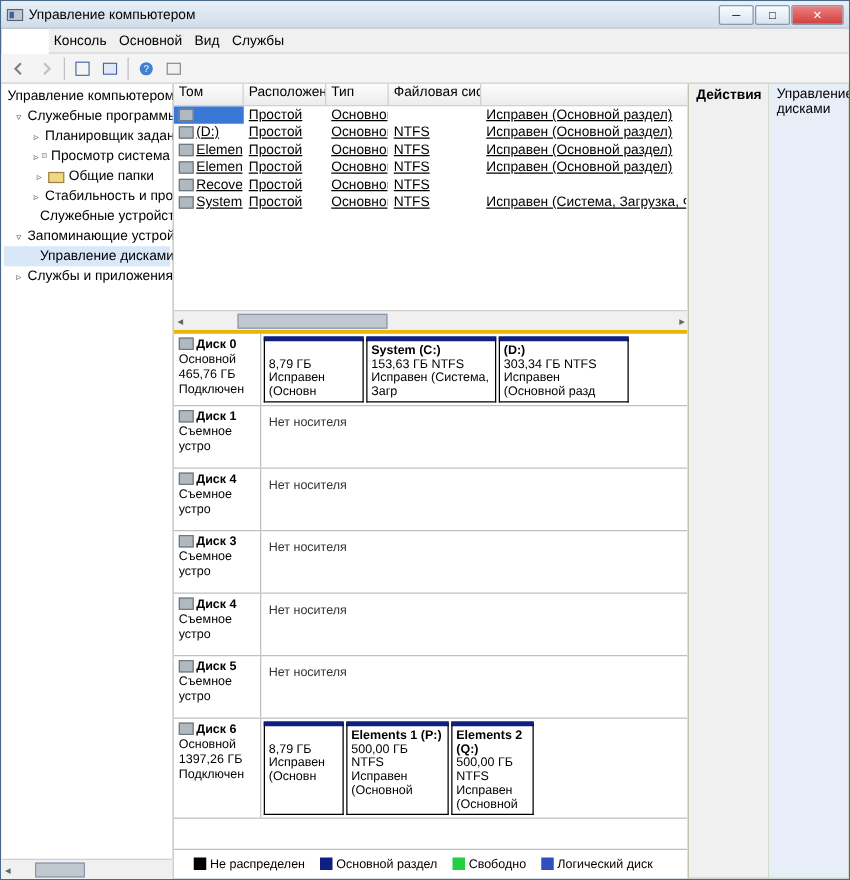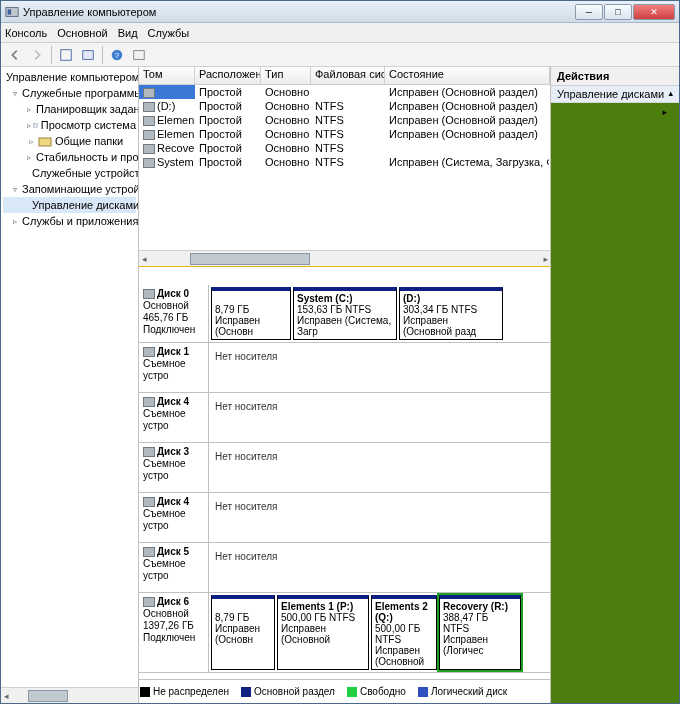--- a/index.html
+++ b/index.html
@@ -6,61 +6,61 @@
 body { font-family: "Segoe UI", Tahoma, sans-serif; font-size: 11px; background: #fff; width: 680px; height: 704px; overflow: hidden; }
 .window { width: 680px; height: 704px; border: 1px solid #4a6a8a; background: #fff; display: flex; flex-direction: column; }
 .titlebar { height: 22px; background: linear-gradient(#e8f0f8, #d0dce8); display: flex; align-items: center; padding: 0 4px; border-bottom: 1px solid #a8b8c8; }
 .titlebar-icon { width: 14px; height: 14px; margin-right: 4px; }
 .titlebar-text { flex: 1; font-size: 11px; color: #000; }
 .wbtns { display: flex; gap: 1px; }
 .wbtn { width: 28px; height: 16px; border: 1px solid #8a9aaa; border-radius: 2px; display: flex; align-items: center; justify-content: center; font-size: 9px; }
 .wbtn.min { background: linear-gradient(#f8fcff,#d8e4f0); }
 .wbtn.max { background: linear-gradient(#f8fcff,#d8e4f0); }
 .wbtn.close { background: linear-gradient(#f08080,#d04040); color: #fff; width: 42px; }
-.menubar { height: 20px; background: #f0f0f0; border-bottom: 1px solid #d0d0d0; display: flex; align-items: center; padding: 0 4px; gap: 10px; }
+.menubar { height: 20px; background: #f0f0f0; border-bottom: 1px solid #d0d0d0; display: flex; align-items: center; padding: 0 4px; gap: 10px; margin-left: 38px; }
 .menuitem { font-size: 11px; color: #000; cursor: default; }
 .toolbar { height: 24px; background: #f4f4f4; border-bottom: 1px solid #d0d0d0; display: flex; align-items: center; padding: 0 4px; gap: 2px; }
 .tbtn { width: 20px; height: 20px; border: 1px solid transparent; display: flex; align-items: center; justify-content: center; }
 .tbtn svg { width: 14px; height: 14px; }
 .tsep { width: 1px; height: 18px; background: #c0c0c0; margin: 0 2px; }
 .body { flex: 1; display: flex; overflow: hidden; }
 .leftpane { width: 138px; border-right: 1px solid #c0c0c0; overflow: hidden; background: #fff; display:flex; flex-direction:column;}
 .tree { font-size: 11px; padding: 2px; flex:1;}
 .tnode { display: flex; align-items: center; padding: 1px 0; white-space: nowrap; }
 .tindent1 { padding-left: 10px; }
 .tindent2 { padding-left: 24px; }
 .texp { width: 9px; height: 9px; display: inline-flex; align-items: center; justify-content: center; margin-right: 2px; font-size: 8px; color: #666; }
 .ticon { width: 14px; height: 14px; margin-right: 3px; display: inline-block; }
 .tnode.sel { background: #d8e8f8; }
 .hscroll { height: 16px; background: #f0f0f0; border-top: 1px solid #d0d0d0; display:flex; align-items:center;}
 .hscroll .thumb { height:12px; background:#c0c8d0; border:1px solid #8a98a8; margin-left:16px; width:40px;}
 .centerpane { flex: 1; display: flex; flex-direction: column; border-right: 1px solid #c0c0c0; overflow: hidden; min-width:0;}
-.volgrid { height: 200px; border-bottom: 1px solid #eab308; display: flex; flex-direction: column; overflow:hidden;}
+.volgrid { height: 200px; border-bottom: 3px solid #eab308; display: flex; flex-direction: column; overflow:hidden;}
 .vghdr { display: flex; background: linear-gradient(#fdfdfd,#ececec); border-bottom: 1px solid #d0d0d0; height: 18px; }
 .vgcol { border-right: 1px solid #d0d0d0; padding: 1px 4px; font-size: 11px; overflow: hidden; white-space: nowrap; }
 .c0{width:56px}.c1{width:66px}.c2{width:50px}.c3{width:74px}.c4{flex:1}
 .vgbody { flex: 1; overflow: hidden; }
-.vgrow { display: flex; height: 14px; align-items: center; }
+.vgrow { display: flex; height: 14px; align-items: center; text-decoration: underline; }
 .vgrow .vgcol { border-right: 1px solid transparent; }
 .vgrow.sel .vgcol.c0 { background: #3a78d8; color: #fff; }
 .vgscr { height:16px; border-top:1px solid #d0d0d0; display:flex; align-items:center; background:#f0f0f0;}
 .vgscr .tr { margin-left:auto; margin-right:2px; font-size:9px; color:#666;}
-.diskpane { flex: 1; overflow-y: auto; overflow-x: hidden; margin-top: 18px; }
+.diskpane { flex: 1; overflow-y: auto; overflow-x: hidden; }
 .diskrow { display: flex; border-bottom: 1px solid #c0c0c0; min-height: 50px; }
 .diskrow.tall { min-height: 56px; }
 .diskinfo { width: 70px; border-right: 1px solid #c0c0c0; padding: 3px 4px; font-size: 10px; line-height: 12px; }
 .diskinfo b { font-size: 10px; }
 .diskparts { flex: 1; display: flex; gap: 0; padding: 2px; }
 .part { border: 1px solid #000; border-top: 4px solid #102080; margin-right: 2px; padding: 2px 3px; font-size: 10px; line-height: 11px; overflow: hidden; }
 .part.sel { outline: 2px solid #20a020; border-top-color:#102080; }
 .part b { font-size: 10px; }
 .nomed { font-size: 10px; padding: 6px 4px; color: #333; }
-.legend { height: 24px; border-top: 1px solid #c0c0c0; display: flex; align-items: center; padding: 0 1px; gap: 12px; font-size: 10px; }
+.legend { height: 24px; border-top: 1px solid #c0c0c0; display: flex; align-items: center; padding: 0 16px; gap: 12px; font-size: 10px; }
 .lsw { width: 10px; height: 10px; display: inline-block; margin-right: 3px; vertical-align: middle; }
-.rightpane { width: 128px; background: #4d7c0f; display: flex; flex-direction: column; }
+.rightpane { width: 128px; background: #4d7c0f; display: flex; flex-direction: row; }
 .rhdr { background: #f0f0f0; border-bottom: 1px solid #d0d0d0; padding: 3px 6px; font-size: 11px; font-weight: bold; }
 .rsub { background: #e8eef8; padding: 2px 6px; font-size: 11px; display:flex; justify-content:space-between; border-bottom:1px solid #d0d8e0;}
 .ract { padding: 4px 12px; font-size: 11px; }
 .dicon { display:inline-block; width:12px;height:10px; background:#b0b8c0; border:1px solid #707880; margin-right:2px; vertical-align:middle;}
 </style>
 </head>
 <body>
 
 <div class="window">
   <div class="titlebar">
@@ -198,21 +198,20 @@
         </div>
     </div>
 
     <div class="centerpane">
       <div class="volgrid">
         <div class="vghdr">
           <div class="vgcol c0">Том</div>
           <div class="vgcol c1">Расположение</div>
           <div class="vgcol c2">Тип</div>
           <div class="vgcol c3">Файловая система</div>
-          <div class="vgcol c4">Состояние</div>
         </div>
         <div class="vgbody" id="vgbody">
             <div class="vgrow sel">
               <div class="vgcol c0"><span class="dicon"></span></div>
               <div class="vgcol c1">Простой</div>
               <div class="vgcol c2">Основной</div>
               <div class="vgcol c3"></div>
               <div class="vgcol c4">Исправен (Основной раздел)</div>
             </div>
             <div class="vgrow">
@@ -292,23 +291,22 @@
           <div class="diskrow">
             <div class="diskinfo"><span class="dicon"></span><b>Диск 5</b><br>Съемное устро</div>
             <div class="diskparts">
               <div class="nomed">Нет носителя</div>
             </div>
           </div>
           <div class="diskrow tall">
             <div class="diskinfo"><span class="dicon"></span><b>Диск 6</b><br>Основной<br>1397,26 ГБ<br>Подключен</div>
             <div class="diskparts">
               <div class="part" style="width:64px"><b></b><br>8,79 ГБ<br>Исправен (Основн</div>
-              <div class="part" style="width:92px"><b>Elements 1  (P:)</b><br>500,00 ГБ NTFS<br>Исправен (Основной</div>
+              <div class="part" style="width:82px"><b>Elements 1  (P:)</b><br>500,00 ГБ NTFS<br>Исправен (Основной</div>
               <div class="part" style="width:66px"><b>Elements 2  (Q:)</b><br>500,00 ГБ NTFS<br>Исправен (Основной</div>
-              <div class="part sel" style="width:82px"><b>Recovery  (R:)</b><br>388,47 ГБ NTFS<br>Исправен (Логичес</div>
             </div>
           </div>
         </div>
       <div class="legend" id="legend">
           <span><span class="lsw" style="background:#000000"></span>Не распределен</span>
           <span><span class="lsw" style="background:#102080"></span>Основной раздел</span>
           <span><span class="lsw" style="background:#20d040"></span>Свободно</span>
           <span><span class="lsw" style="background:#3050c0"></span>Логический диск</span>
         </div>
     </div>

